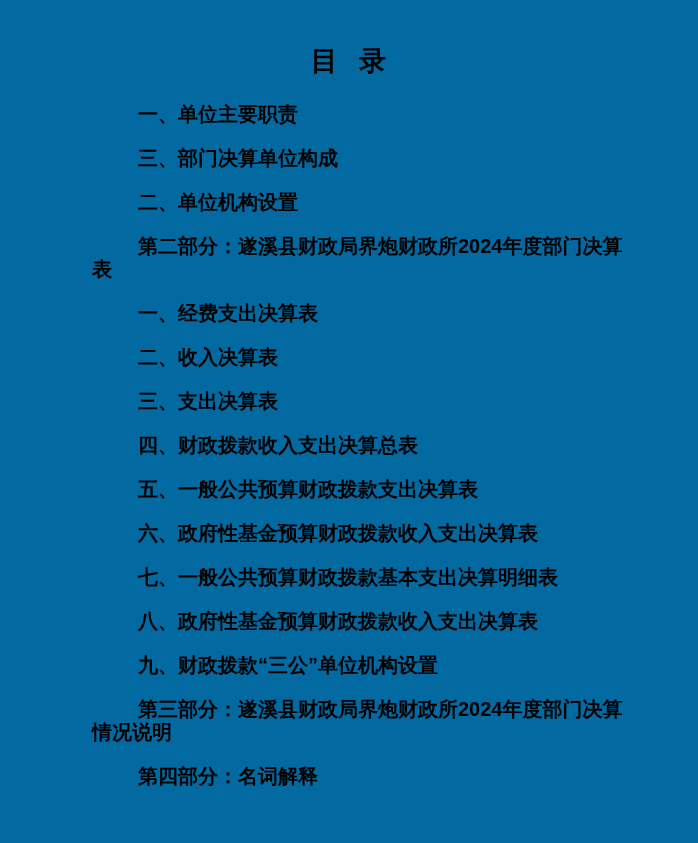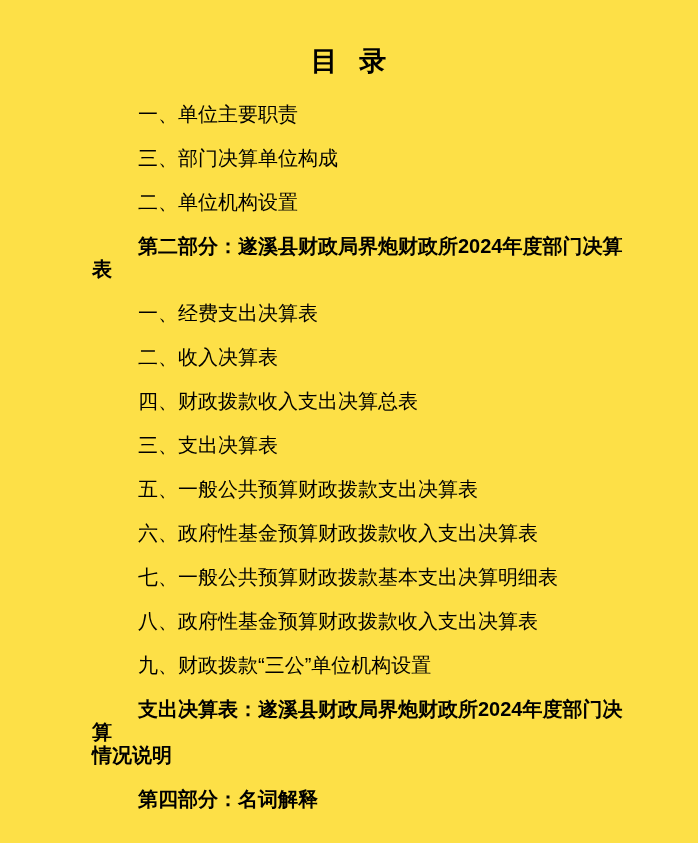--- a/index.html
+++ b/index.html
@@ -4,21 +4,21 @@
 <style>
   html, body {
     margin: 0;
     padding: 0;
     background: #ffffff;
   }
   .page {
     position: relative;
     width: 698px;
     height: 843px;
-    background: #fde047;
+    background: #0369a1;
     color: #000000;
     font-family: "Liberation Sans", "DejaVu Sans", sans-serif;
     overflow: hidden;
     box-sizing: border-box;
   }
   .doc-title {
     margin: 45px 0 26px 0;
     text-align: center;
     font-size: 27px;
     line-height: 32px;
@@ -33,48 +33,48 @@
     margin: 0 0 21px 0;
     font-size: 20px;
     line-height: 23px;
     text-indent: 46px;
     white-space: pre-line; 
   }
   .part-heading {
     font-weight: 700;
   }
   .toc-item {
-    font-weight: 400;
+    font-weight: 700;
   }
 </style>
 </head>
 <body>
 
 <div class="page">
 
   <h1 class="doc-title">目 录</h1>
 
   <div class="toc">
 
     <p class="entry toc-item">一、单位主要职责</p>
     <p class="entry toc-item">三、部门决算单位构成</p>
     <p class="entry toc-item">二、单位机构设置</p>
 
     <p class="entry part-heading">第二部分：遂溪县财政局界炮财政所2024年度部门决算
 表</p>
     <p class="entry toc-item">一、经费支出决算表</p>
     <p class="entry toc-item">二、收入决算表</p>
+    <p class="entry toc-item">三、支出决算表</p>
     <p class="entry toc-item">四、财政拨款收入支出决算总表</p>
-    <p class="entry toc-item">三、支出决算表</p>
     <p class="entry toc-item">五、一般公共预算财政拨款支出决算表</p>
     <p class="entry toc-item">六、政府性基金预算财政拨款收入支出决算表</p>
     <p class="entry toc-item">七、一般公共预算财政拨款基本支出决算明细表</p>
     <p class="entry toc-item">八、政府性基金预算财政拨款收入支出决算表</p>
     <p class="entry toc-item">九、财政拨款“三公”单位机构设置</p>
 
-    <p class="entry part-heading">支出决算表：遂溪县财政局界炮财政所2024年度部门决算
+    <p class="entry part-heading">第三部分：遂溪县财政局界炮财政所2024年度部门决算
 情况说明</p>
 
     <p class="entry part-heading">第四部分：名词解释</p>
 
   </div>
 
 </div>
 
 </body></html>

